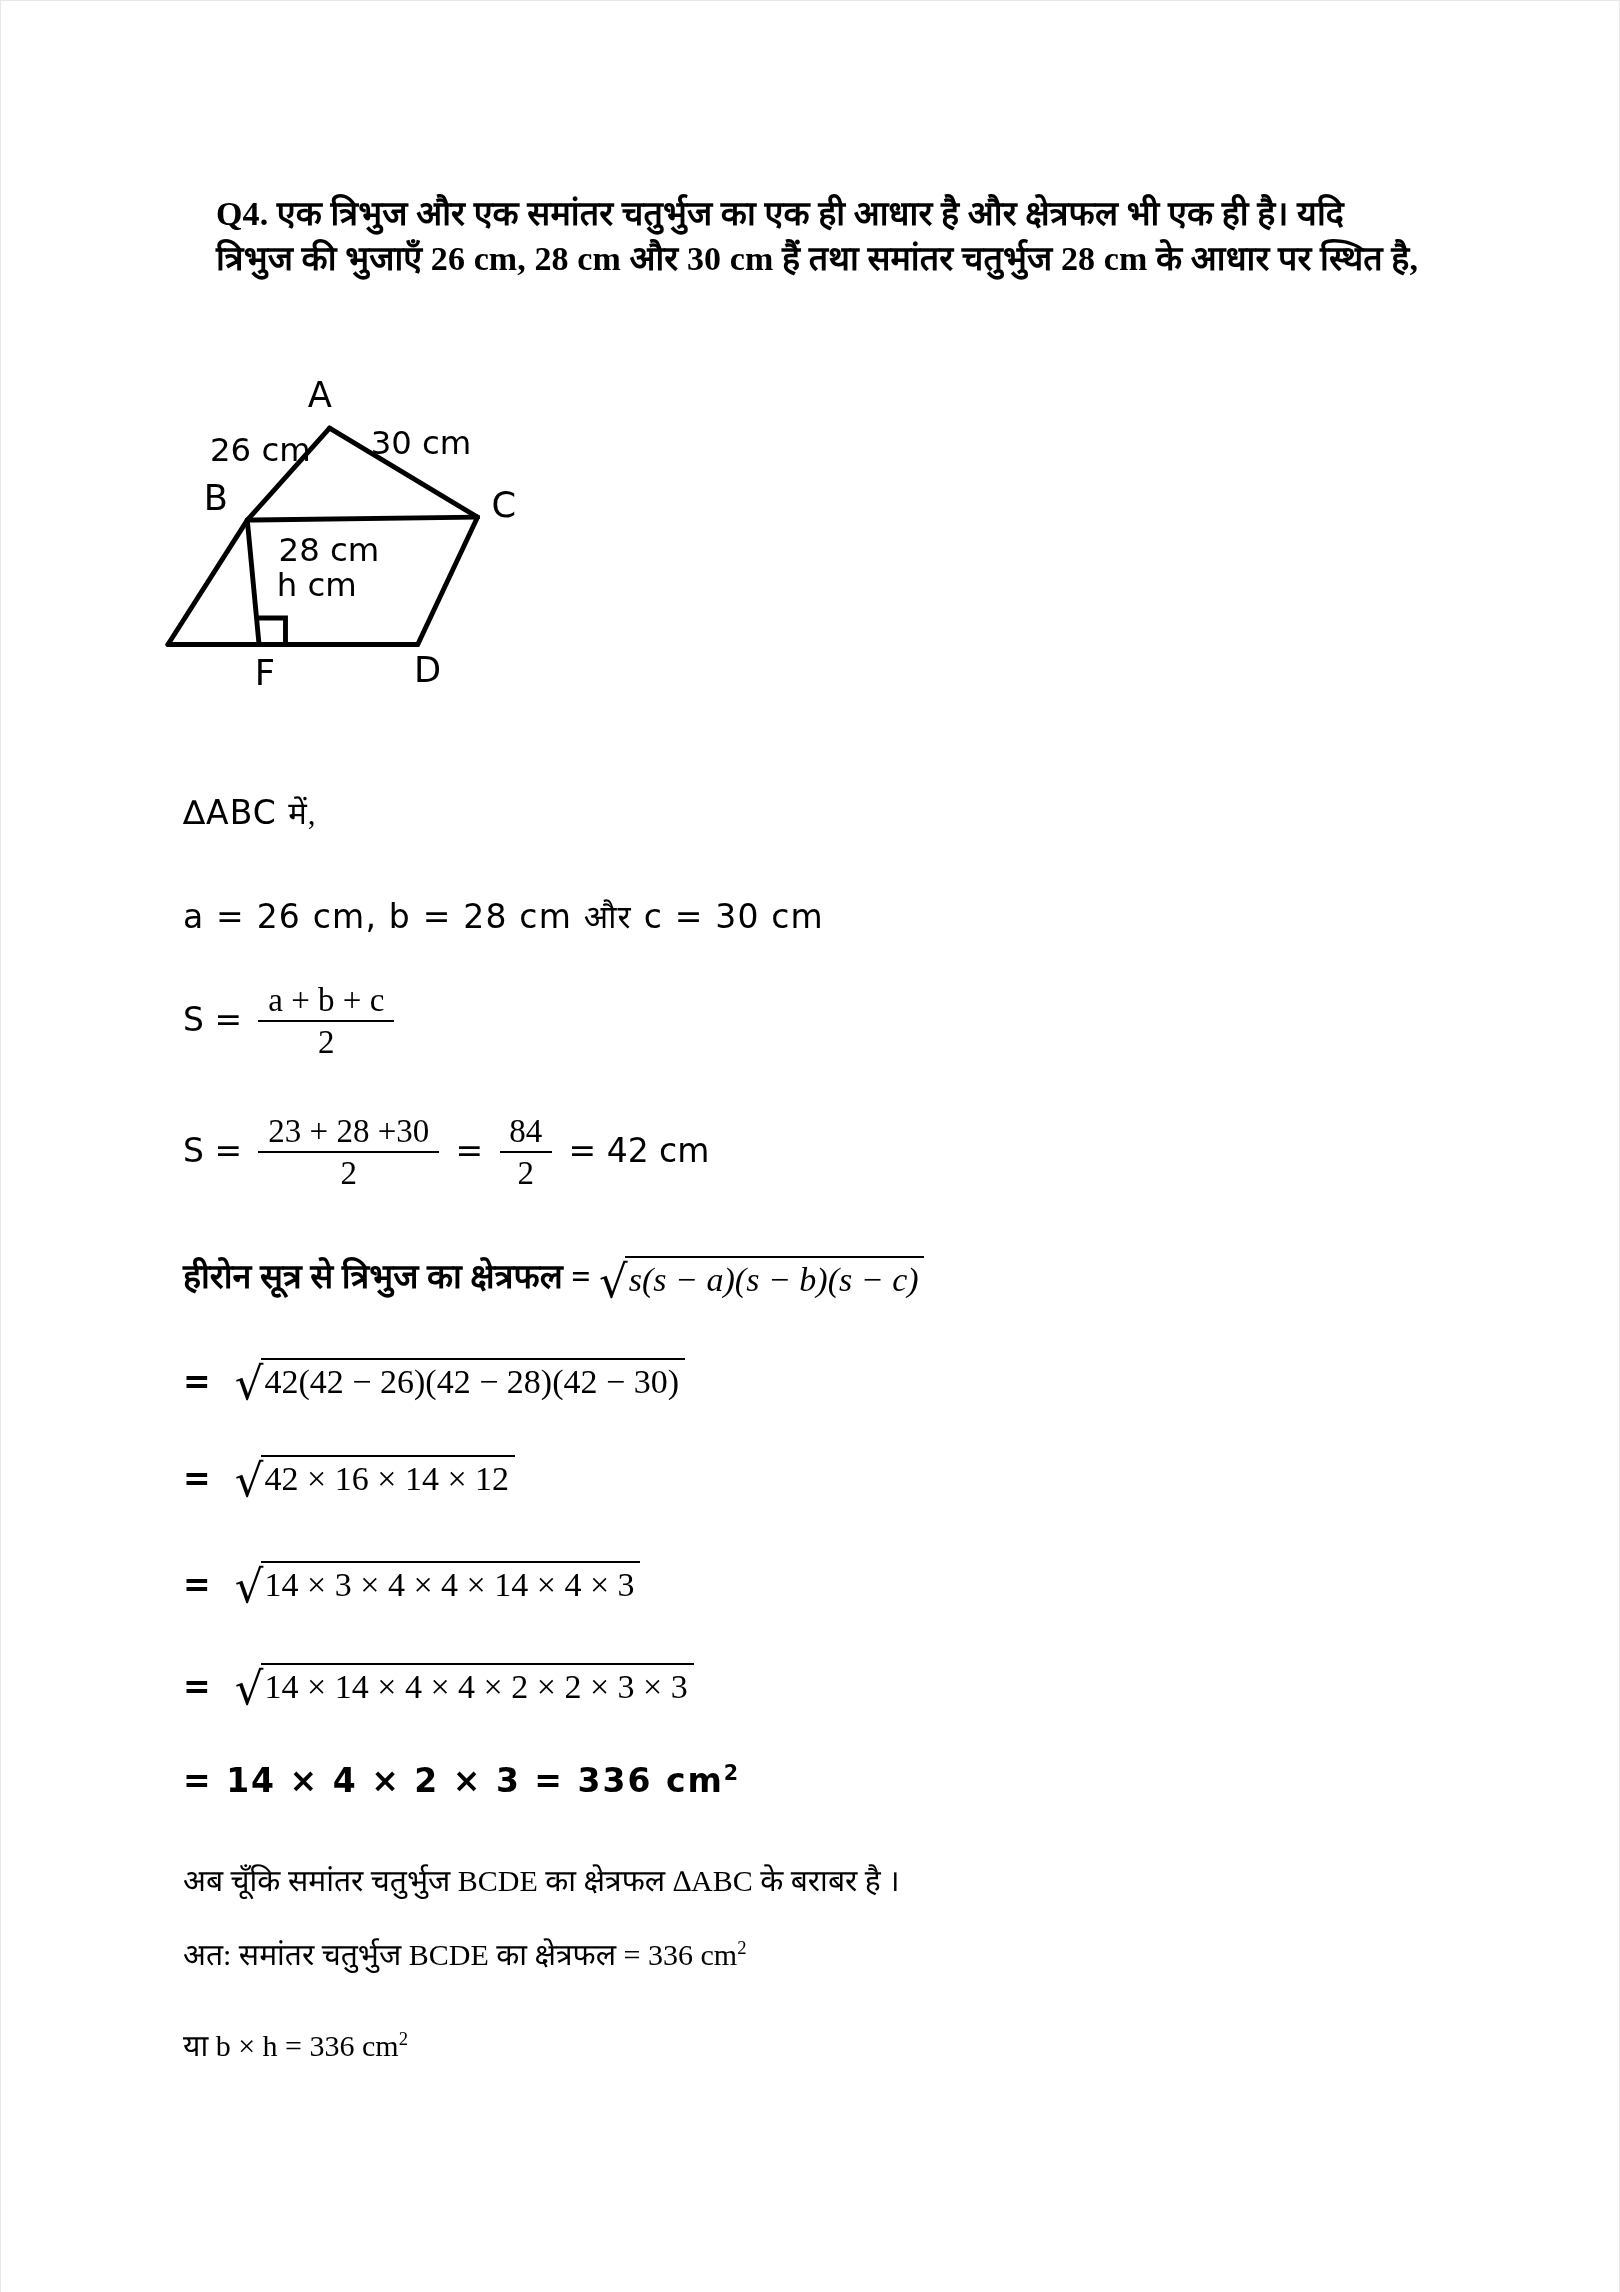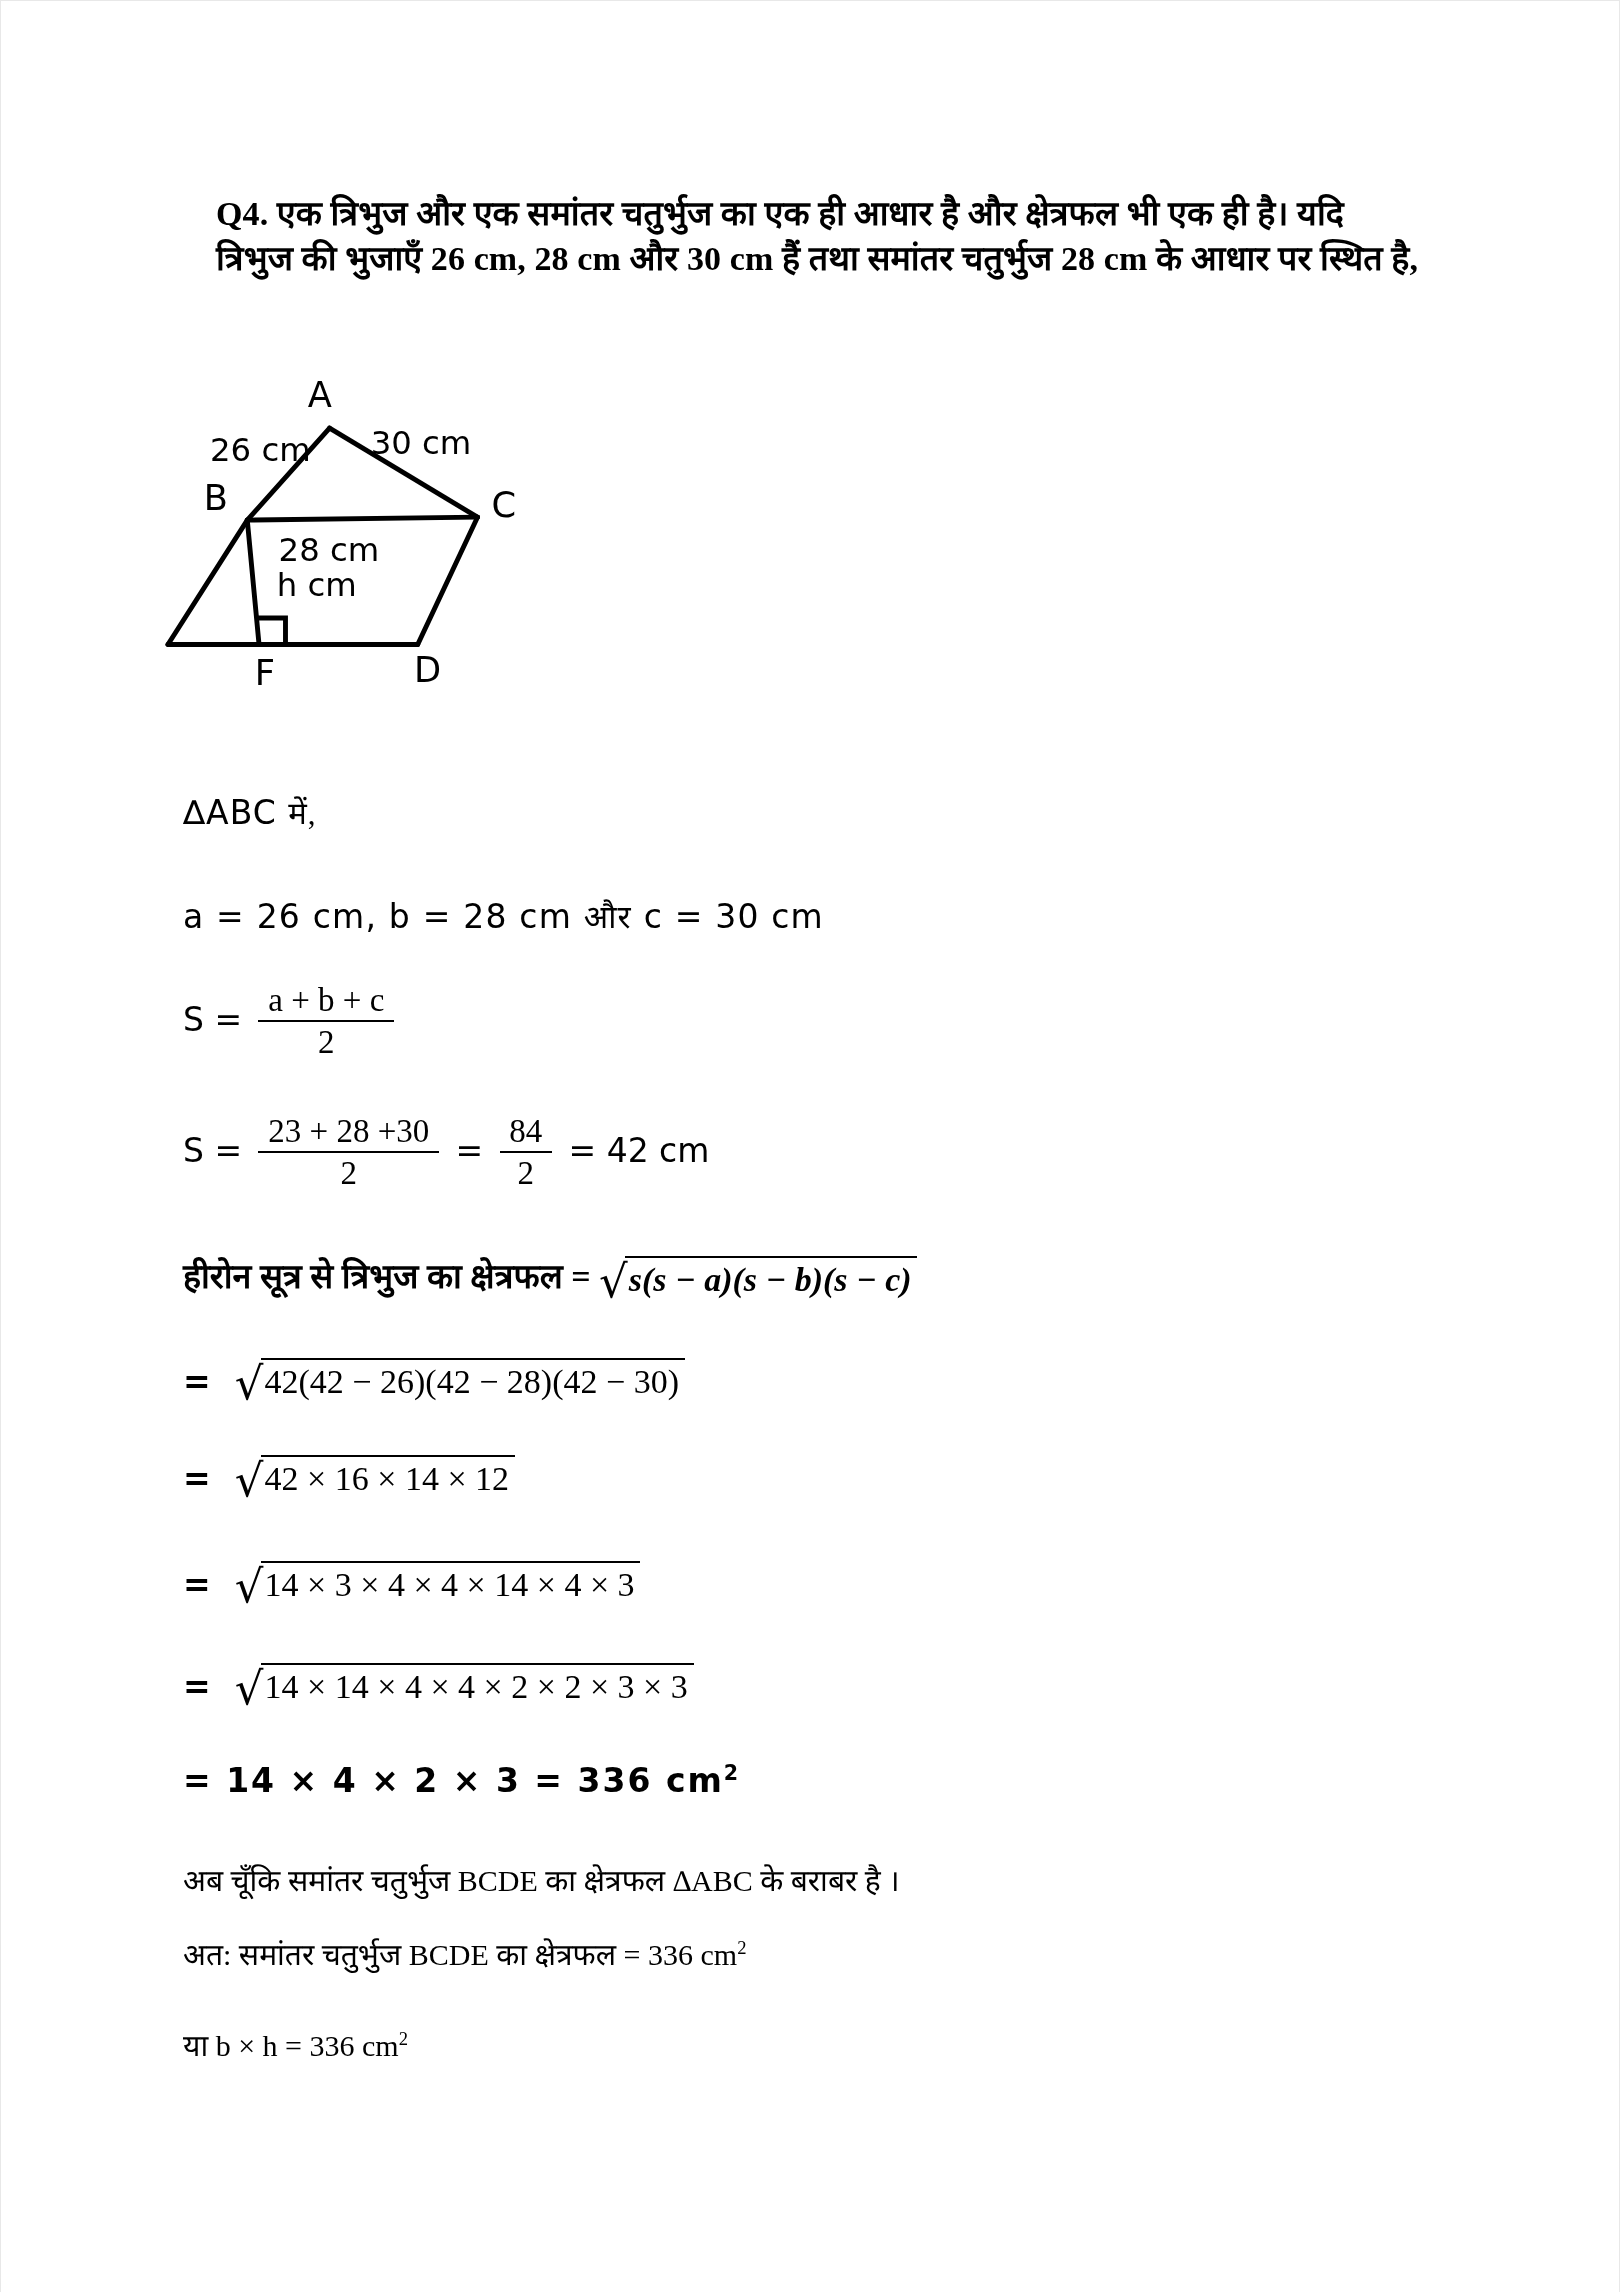--- a/index.html
+++ b/index.html
@@ -117,21 +117,21 @@
     vertical-align:-5.9px;
     font-family:"DejaVu Sans",sans-serif;
     margin-right:-2.9px;
   }
   .rad > .body{
     display:inline-block;
     border-top:2.5px solid #000;
     padding:2.9px 5.9px 0 3.9px;
     font-size:34px;
   }
-  .rad > .body.ital{font-style:italic;font-weight:bold;}
+  .rad > .body.ital{font-style:italic;}
 
   .mathline{
     position:absolute;left:0;
     font-family:"Liberation Serif",serif;
     font-size:34px;
     white-space:nowrap;
   }
   .mathline .eq{
     font-family:"DejaVu Sans",sans-serif;
     font-weight:bold;

